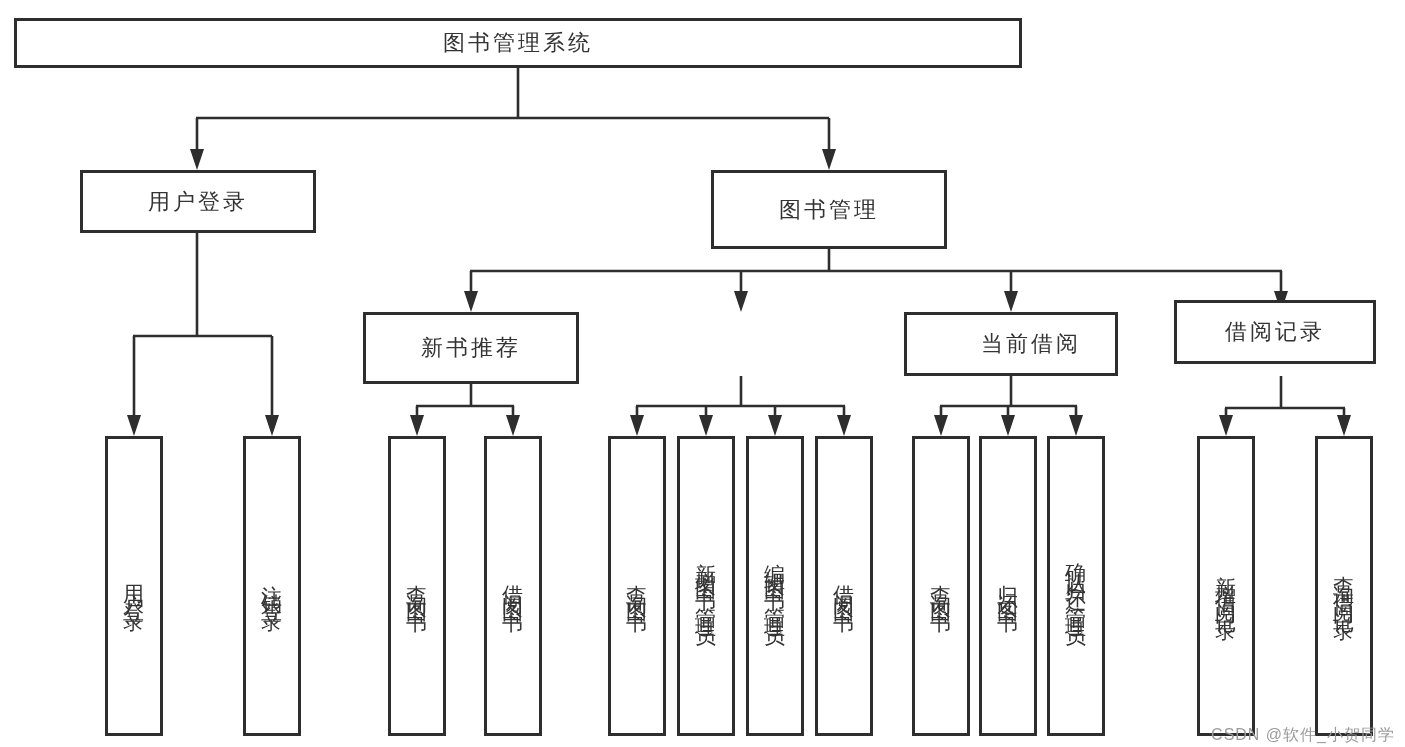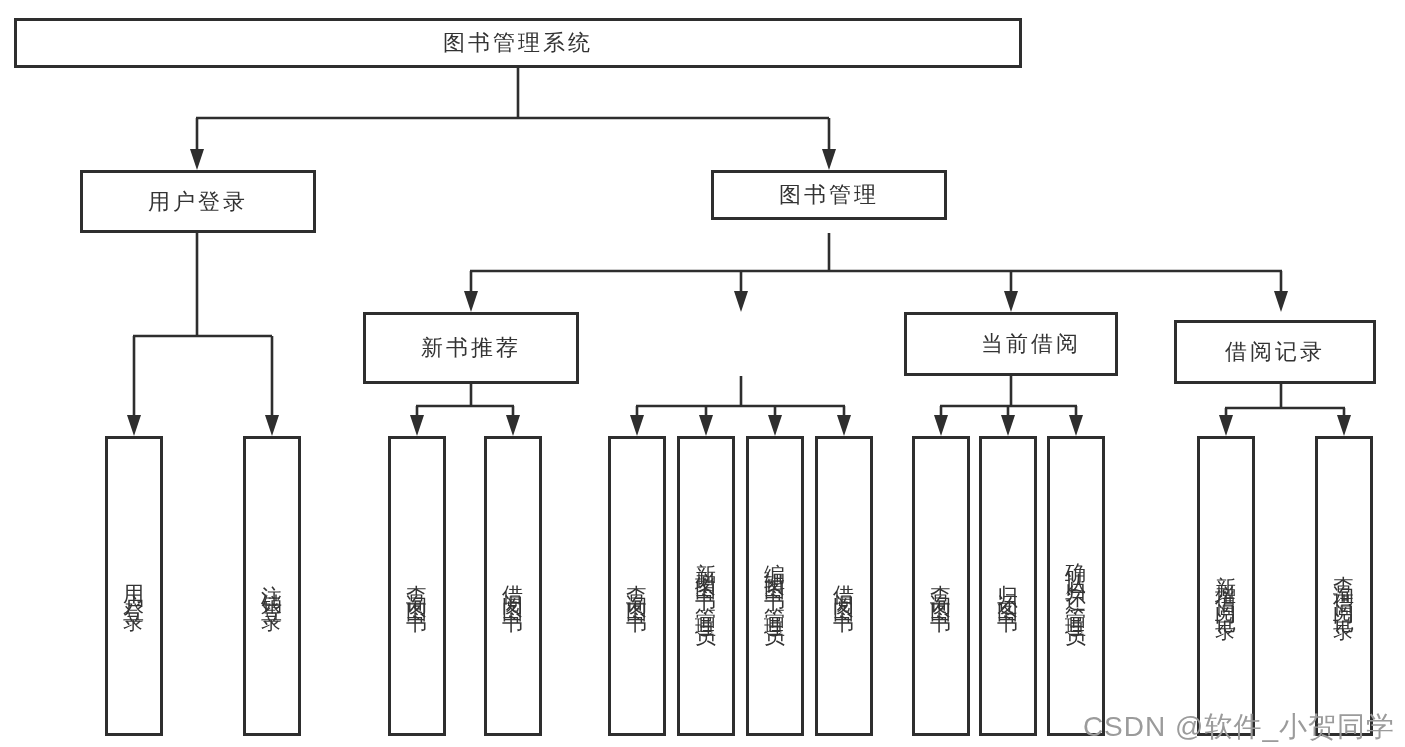--- a/index.html
+++ b/index.html
@@ -46,21 +46,21 @@
     letter-spacing: 9px;
     line-height: 1;
     writing-mode: vertical-rl;
     text-orientation: mixed;
     z-index: 1;
   }
   .watermark {
     position: absolute;
     right: 10px;
     bottom: 1px;
-    font-size: 28px;
+    font-size: 16px;
     color: #9b9b9b;
     letter-spacing: 1px;
     z-index: 3;
     white-space: nowrap;
   }
 </style>
 </head>
 <body>
 
 <div class="stage">
@@ -128,25 +128,25 @@
       <path d="M1008,436 L1001,415 L1015,415 Z"></path>
       <path d="M1076,436 L1069,415 L1083,415 Z"></path>
       <path d="M1226,436 L1219,415 L1233,415 Z"></path>
       <path d="M1344,436 L1337,415 L1351,415 Z"></path>
     </g>
   </svg>
 
   <div class="node" style="left:14px; top:18px; width:1008px; height:50px;">图书管理系统</div>
 
   <div class="node" style="left:80px; top:170px; width:236px; height:63px;">用户登录</div>
-  <div class="node" style="left:711px; top:170px; width:236px; height:50px;">图书管理</div>
+  <div class="node" style="left:711px; top:170px; width:236px; height:79px;">图书管理</div>
 
   <div class="node" style="left:363px; top:312px; width:216px; height:72px;">新书推荐</div>
   <div class="node" style="left:904px; top:312px; width:214px; height:64px;padding-left:40px;">当前借阅</div>
-  <div class="node" style="left:1174px; top:320px; width:202px; height:64px;">借阅记录</div>
+  <div class="node" style="left:1174px; top:300px; width:202px; height:64px;">借阅记录</div>
 
   <div class="leaf" style="left:105px;">用户登录</div>
   <div class="leaf" style="left:243px;">注销登录</div>
 
   <div class="leaf" style="left:388px;">查询图书</div>
   <div class="leaf" style="left:484px;">借阅图书</div>
 
   <div class="leaf" style="left:608px;">查询图书</div>
   <div class="leaf" style="left:677px;">新增图书（管理员）</div>
   <div class="leaf" style="left:746px;">编辑图书（管理员）</div>

